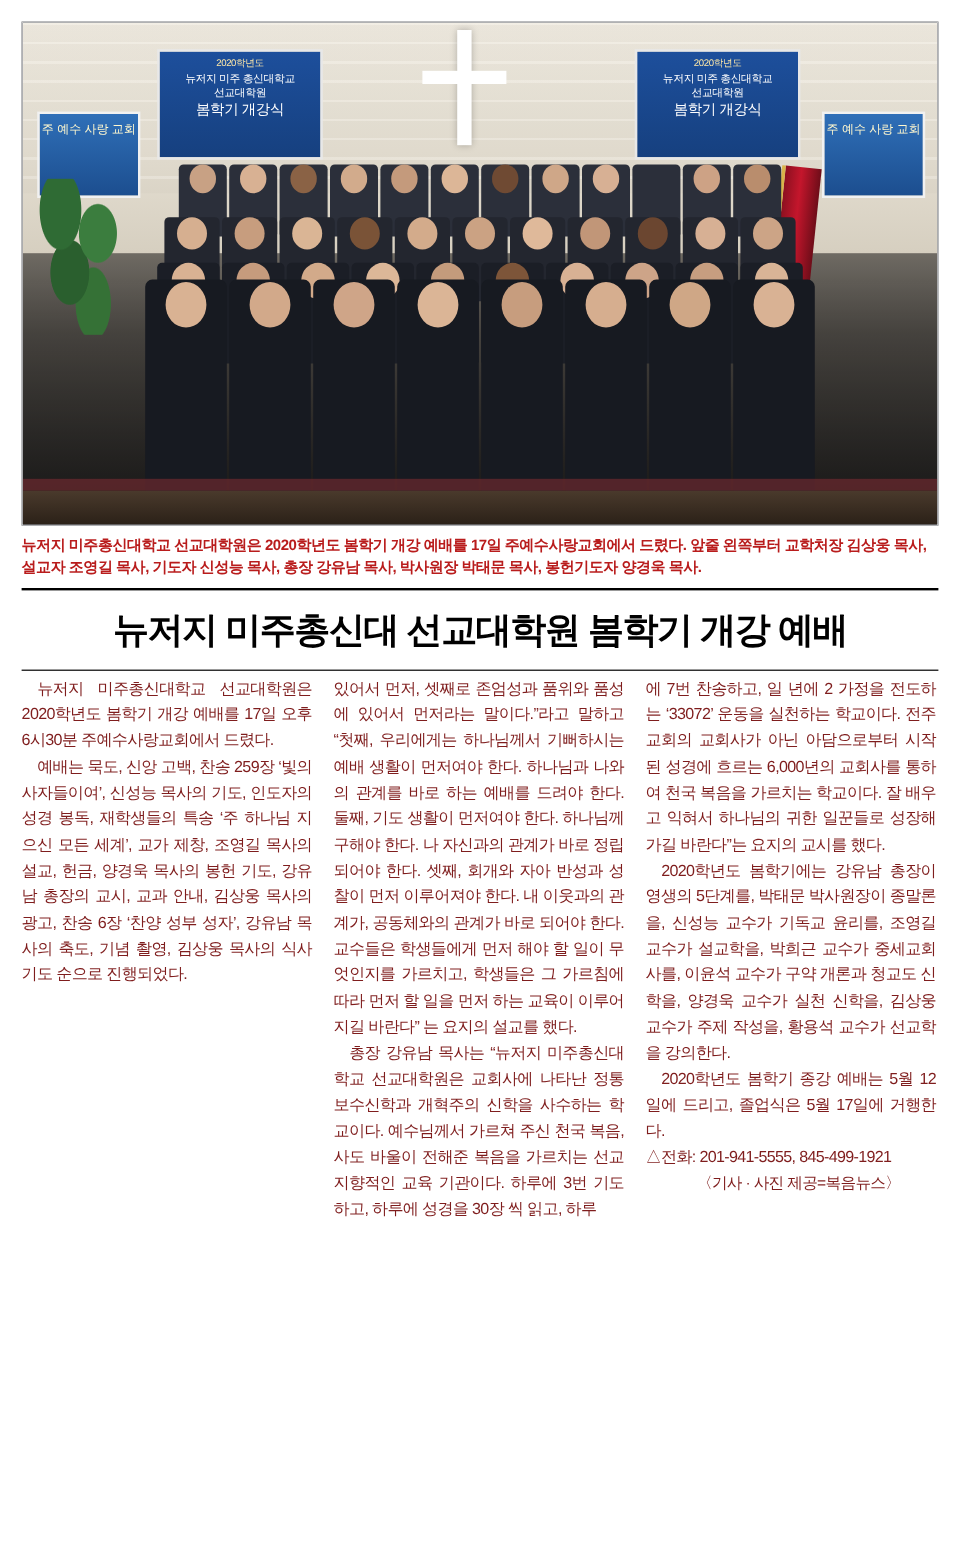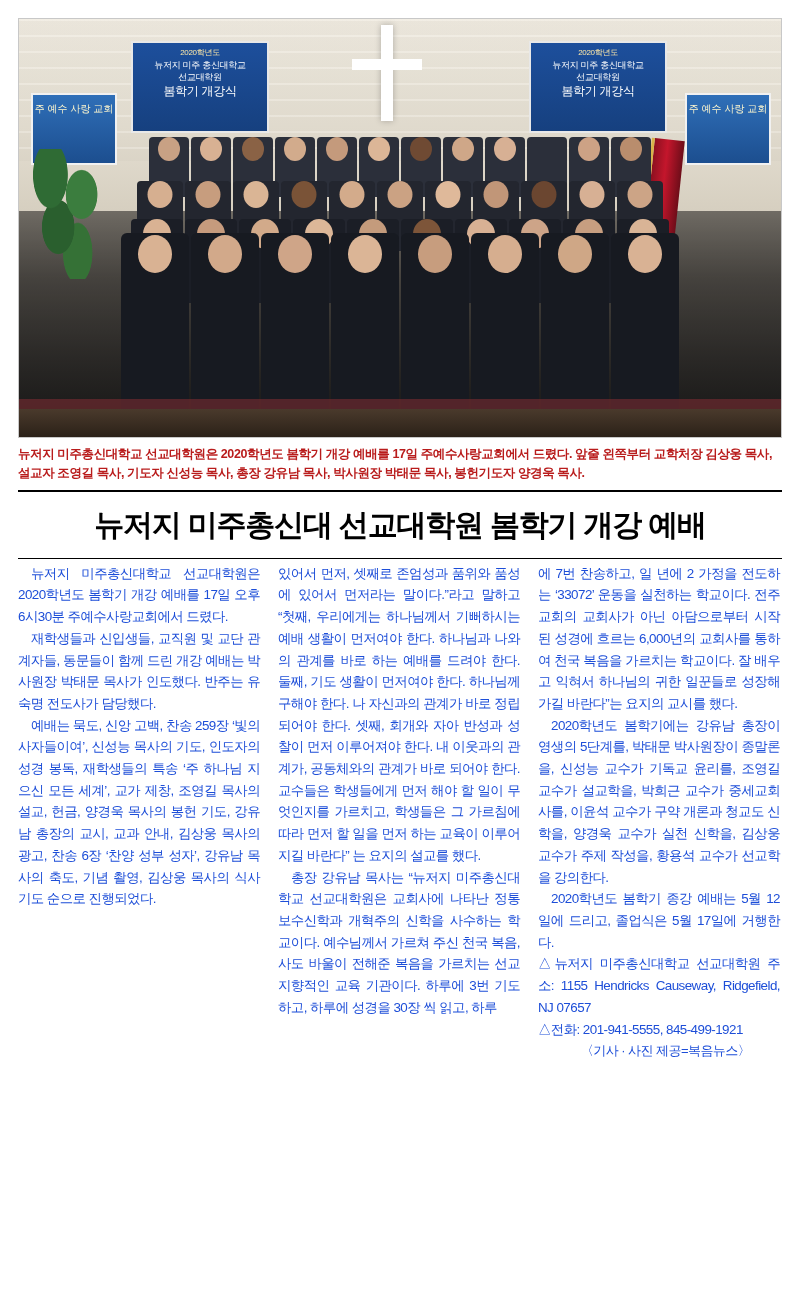--- a/index.html
+++ b/index.html
@@ -187,21 +187,21 @@
   .cols {
     display: flex;
     gap: 18px;
   }
   .col {
     width: 242px;
     font-size: 13.4px;
     line-height: 1.62;
     letter-spacing: -0.55px;
     text-align: justify;
-    color: #1d4ed8;
+    color: #7f1d1d;
   }
   .col p {
     margin: 0 0 0 0;
     text-indent: 13px;
   }
   .col p.noindent { text-indent: 0; }
   .col p.tri { text-indent: 0; }
   .credit {
     margin-top: 4px;
     text-align: center;
@@ -381,32 +381,30 @@
   </div>
 
   <div class="caption">뉴저지 미주총신대학교 선교대학원은 2020학년도 봄학기 개강 예배를 17일 주예수사랑교회에서 드렸다. 앞줄 왼쪽부터 교학처장 김상웅 목사, 설교자 조영길 목사, 기도자 신성능 목사, 총장 강유남 목사, 박사원장 박태문 목사, 봉헌기도자 양경욱 목사.</div>
 
   <h1 class="headline">뉴저지 미주총신대 선교대학원 봄학기 개강 예배</h1>
 
   <div class="cols">
 
     <div class="col">
       <p>뉴저지 미주총신대학교 선교대학원은 2020학년도 봄학기 개강 예배를 17일 오후 6시30분 주예수사랑교회에서 드렸다.</p>
-      <p>재학생들과 신입생들, 교직원 및 교단 관계자들, 동문들이 함께 드린 개강 예배는 박사원장 박태문 목사가 인도했다. 반주는 유숙명 전도사가 담당했다.</p>
       <p>예배는 묵도, 신앙 고백, 찬송 259장 ‘빛의 사자들이여’, 신성능 목사의 기도, 인도자의 성경 봉독, 재학생들의 특송 ‘주 하나님 지으신 모든 세계’, 교가 제창, 조영길 목사의 설교, 헌금, 양경욱 목사의 봉헌 기도, 강유남 총장의 교시, 교과 안내, 김상웅 목사의 광고, 찬송 6장 ‘찬양 성부 성자’, 강유남 목사의 축도, 기념 촬영, 김상웅 목사의 식사 기도 순으로 진행되었다.</p>
     </div>
 
     <div class="col">
       <p class="noindent">있어서 먼저, 셋째로 존엄성과 품위와 품성에 있어서 먼저라는 말이다.”라고 말하고 “첫째, 우리에게는 하나님께서 기뻐하시는 예배 생활이 먼저여야 한다. 하나님과 나와의 관계를 바로 하는 예배를 드려야 한다. 둘째, 기도 생활이 먼저여야 한다. 하나님께 구해야 한다. 나 자신과의 관계가 바로 정립되어야 한다. 셋째, 회개와 자아 반성과 성찰이 먼저 이루어져야 한다. 내 이웃과의 관계가, 공동체와의 관계가 바로 되어야 한다. 교수들은 학생들에게 먼저 해야 할 일이 무엇인지를 가르치고, 학생들은 그 가르침에 따라 먼저 할 일을 먼저 하는 교육이 이루어지길 바란다” 는 요지의 설교를 했다.</p>
       <p>총장 강유남 목사는 “뉴저지 미주총신대학교 선교대학원은 교회사에 나타난 정통보수신학과 개혁주의 신학을 사수하는 학교이다. 예수님께서 가르쳐 주신 천국 복음, 사도 바울이 전해준 복음을 가르치는 선교지향적인 교육 기관이다. 하루에 3번 기도하고, 하루에 성경을 30장 씩 읽고, 하루</p>
     </div>
 
     <div class="col">
       <p class="noindent">에 7번 찬송하고, 일 년에 2 가정을 전도하는 ‘33072’ 운동을 실천하는 학교이다. 전주교회의 교회사가 아닌 아담으로부터 시작된 성경에 흐르는 6,000년의 교회사를 통하여 천국 복음을 가르치는 학교이다. 잘 배우고 익혀서 하나님의 귀한 일꾼들로 성장해 가길 바란다”는 요지의 교시를 했다.</p>
       <p>2020학년도 봄학기에는 강유남 총장이 영생의 5단계를, 박태문 박사원장이 종말론을, 신성능 교수가 기독교 윤리를, 조영길 교수가 설교학을, 박희근 교수가 중세교회사를, 이윤석 교수가 구약 개론과 청교도 신학을, 양경욱 교수가 실천 신학을, 김상웅 교수가 주제 작성을, 황용석 교수가 선교학을 강의한다.</p>
       <p>2020학년도 봄학기 종강 예배는 5월 12일에 드리고, 졸업식은 5월 17일에 거행한다.</p>
-      <p class="tri">△뉴저지 미주총신대학교 선교대학원 주소: 1155 Hendricks Causeway, Ridgefield, NJ 07657</p>
       <p class="tri">△전화: 201-941-5555, 845-499-1921</p>
       <p class="credit">〈기사 · 사진 제공=복음뉴스〉</p>
     </div>
 
   </div>
 </div>
 
 </body></html>

